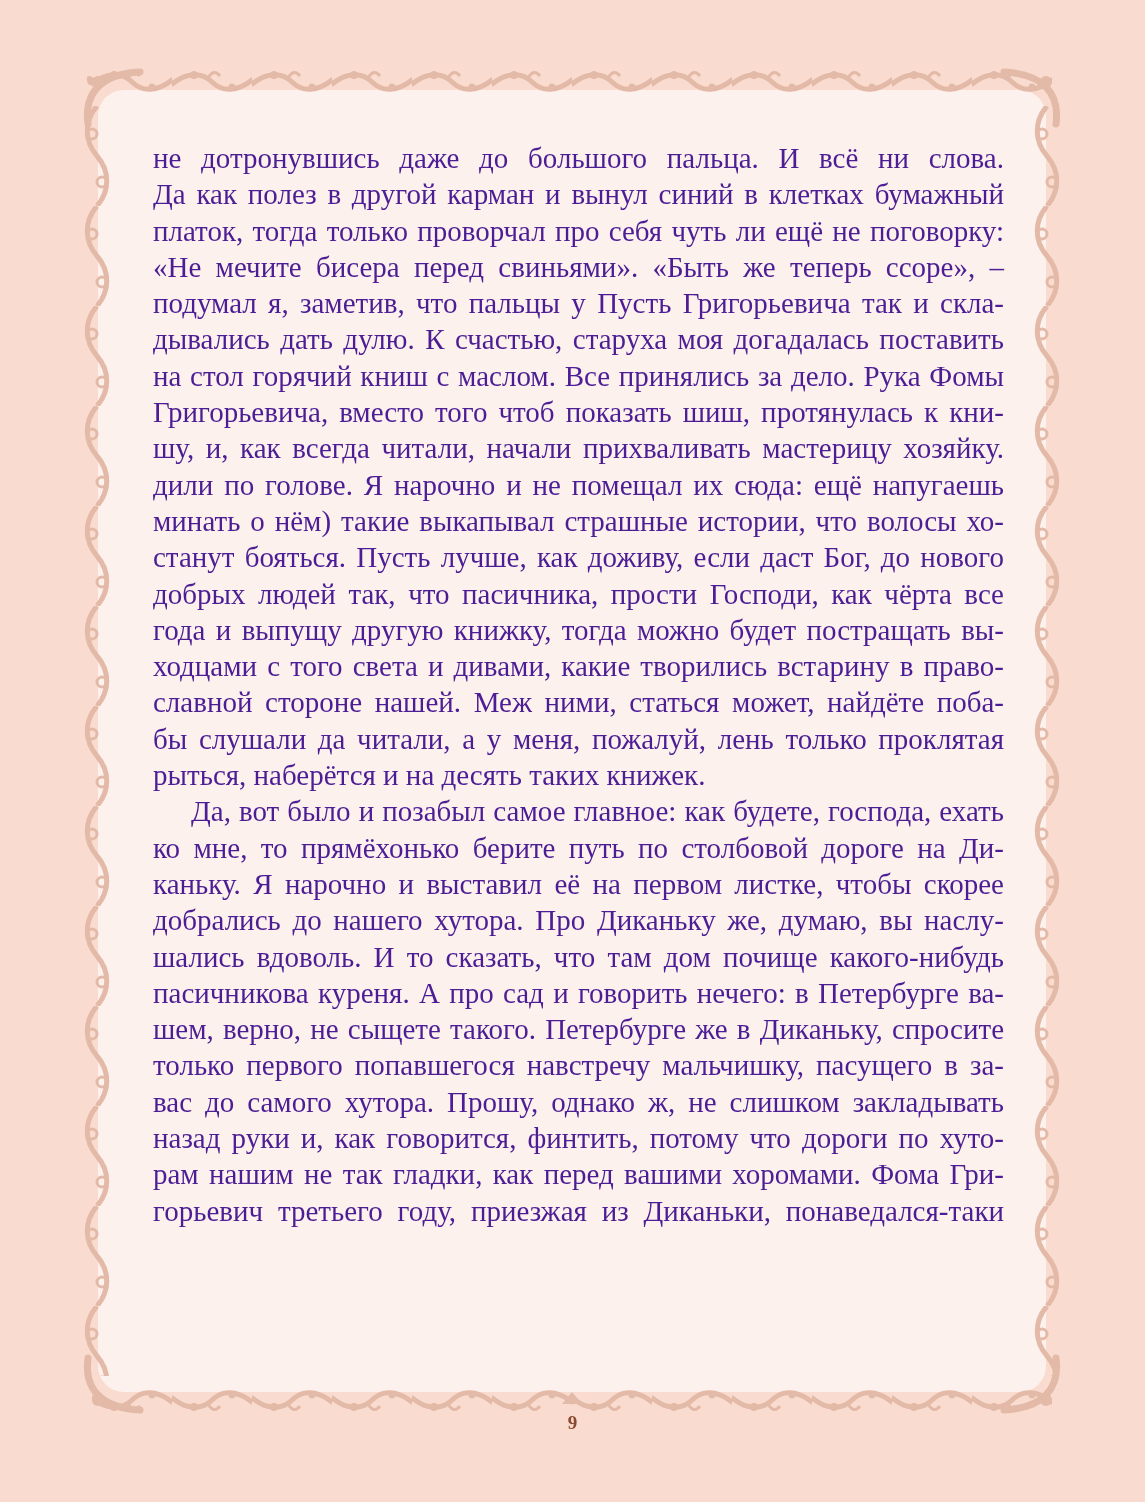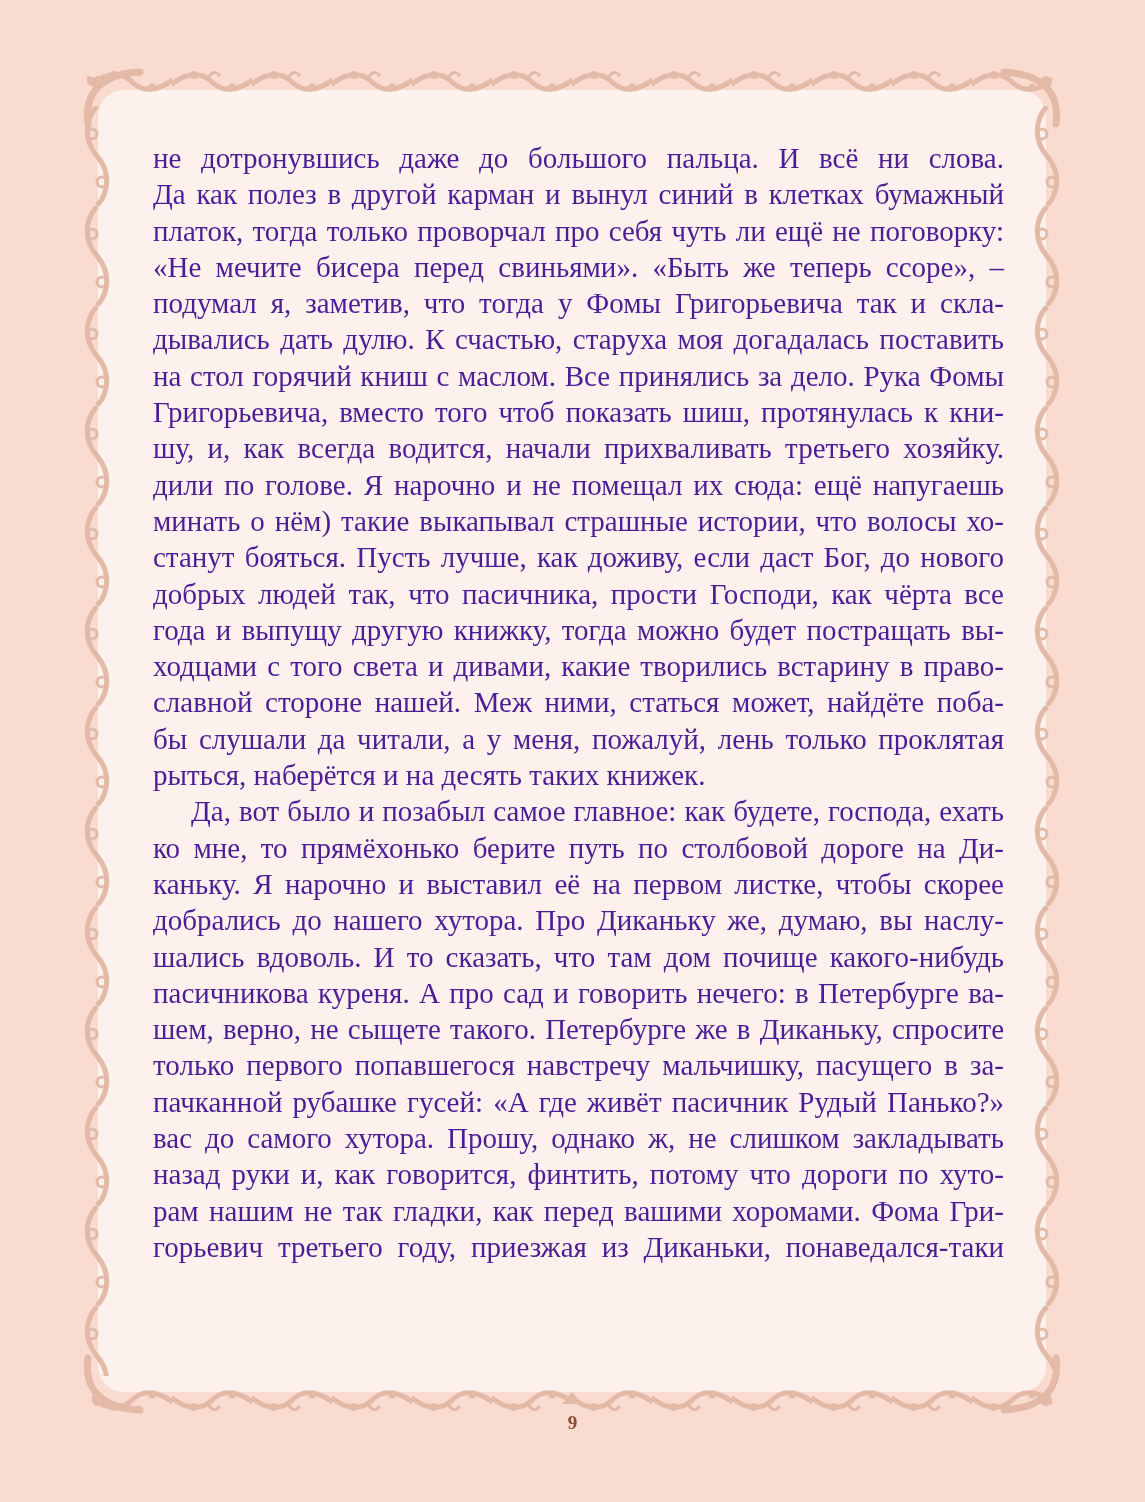--- a/index.html
+++ b/index.html
@@ -103,45 +103,44 @@
     <circle cx="18" cy="18" r="6" fill="#e3b9a8"></circle>
   </svg>
 </div>
 
 <div class="text">
   <p>
     <span class="line">не дотронувшись даже до большого пальца. И всё ни слова.</span>
     <span class="line">Да как полез в другой карман и вынул синий в клетках бумажный</span>
     <span class="line">платок, тогда только проворчал про себя чуть ли ещё не поговорку:</span>
     <span class="line">«Не мечите бисера перед свиньями». «Быть же теперь ссоре», –</span>
-    <span class="line">подумал я, заметив, что тогда у Фомы Григорьевича так и скла-</span>
+    <span class="line">подумал я, заметив, что пальцы у Пусть Григорьевича так и скла-</span>
     <span class="line">дывались дать дулю. К счастью, старуха моя догадалась поставить</span>
     <span class="line">на стол горячий книш с маслом. Все принялись за дело. Рука Фомы</span>
     <span class="line">Григорьевича, вместо того чтоб показать шиш, протянулась к кни-</span>
-    <span class="line">шу, и, как всегда водится, начали прихваливать третьего хозяйку.</span>
+    <span class="line">шу, и, как всегда читали, начали прихваливать мастерицу хозяйку.</span>
     <span class="line">дили по голове. Я нарочно и не помещал их сюда: ещё напугаешь</span>
     <span class="line">минать о нём) такие выкапывал страшные истории, что волосы хо-</span>
     <span class="line">станут бояться. Пусть лучше, как доживу, если даст Бог, до нового</span>
     <span class="line">добрых людей так, что пасичника, прости Господи, как чёрта все</span>
     <span class="line">года и выпущу другую книжку, тогда можно будет постращать вы-</span>
     <span class="line">ходцами с того света и дивами, какие творились встарину в право-</span>
     <span class="line">славной стороне нашей. Меж ними, статься может, найдёте поба-</span>
     <span class="line">бы слушали да читали, а у меня, пожалуй, лень только проклятая</span>
     <span class="line last">рыться, наберётся и на десять таких книжек.</span>
   </p>
   <p>
     <span class="line" style="padding-left:38px">Да, вот было и позабыл самое главное: как будете, господа, ехать</span>
     <span class="line">ко мне, то прямёхонько берите путь по столбовой дороге на Ди-</span>
     <span class="line">каньку. Я нарочно и выставил её на первом листке, чтобы скорее</span>
     <span class="line">добрались до нашего хутора. Про Диканьку же, думаю, вы наслу-</span>
     <span class="line">шались вдоволь. И то сказать, что там дом почище какого-нибудь</span>
     <span class="line">пасичникова куреня. А про сад и говорить нечего: в Петербурге ва-</span>
     <span class="line">шем, верно, не сыщете такого. Петербурге же в Диканьку, спросите</span>
     <span class="line">только первого попавшегося навстречу мальчишку, пасущего в за-</span>
-    <span class="line">пачканной рубашке гусей: «А где живёт пасичник Рудый Панько?»</span>
     <span class="line">вас до самого хутора. Прошу, однако ж, не слишком закладывать</span>
     <span class="line">назад руки и, как говорится, финтить, потому что дороги по хуто-</span>
     <span class="line">рам нашим не так гладки, как перед вашими хоромами. Фома Гри-</span>
     <span class="line">горьевич третьего году, приезжая из Диканьки, понаведался-таки</span>
   </p>
 </div>
 
 <div class="page-num">9</div>
 
 </body></html>

